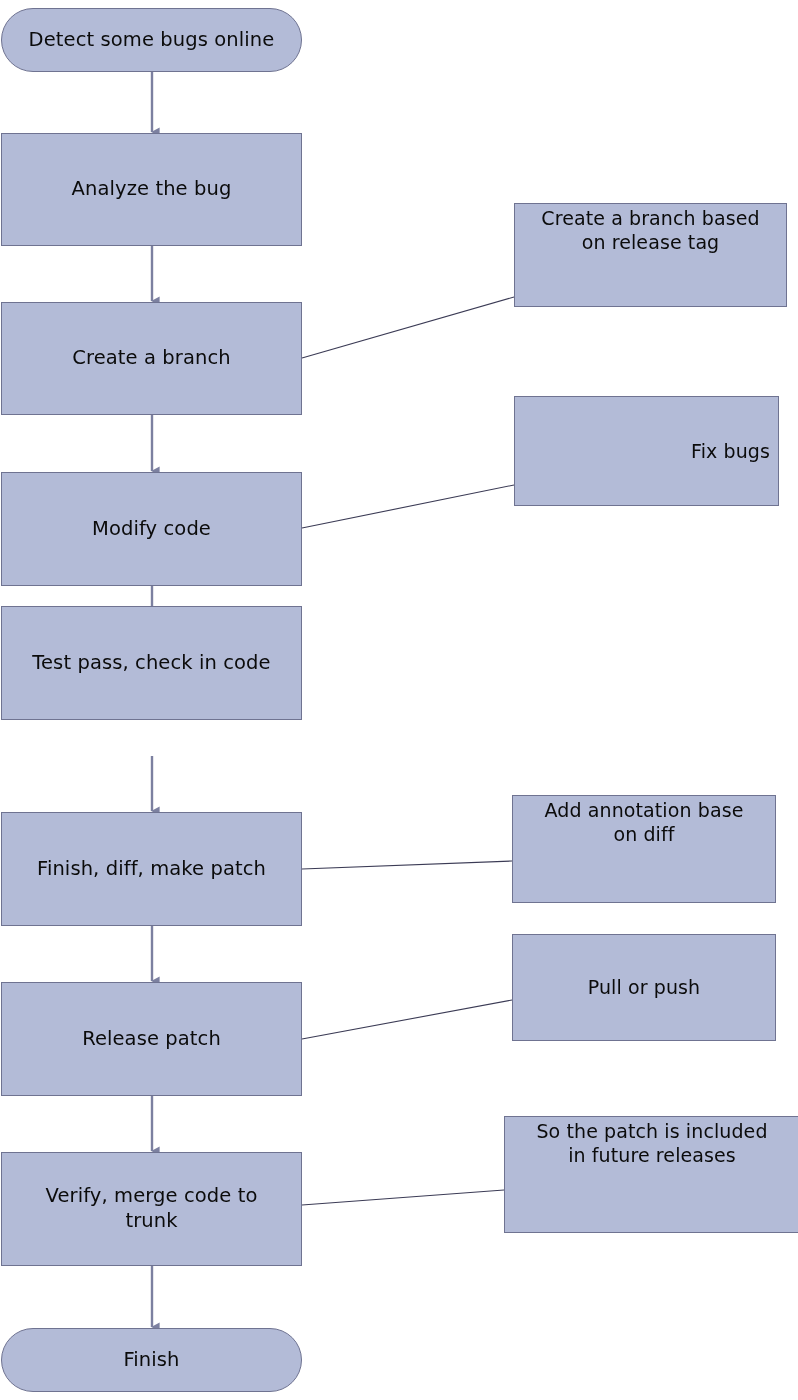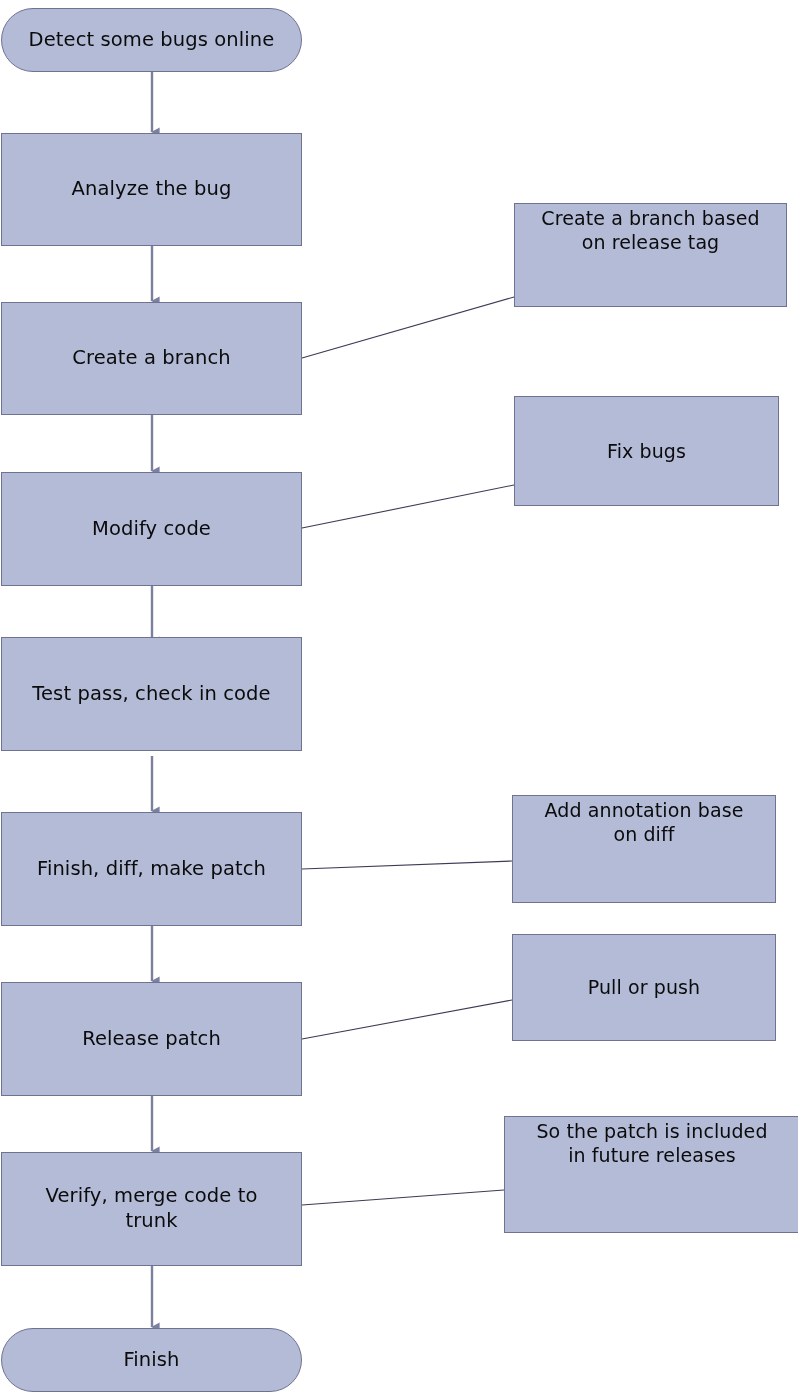--- a/index.html
+++ b/index.html
@@ -82,29 +82,29 @@
         <line x1="302" y1="1039" x2="512" y2="1000" stroke="#3b3b55" stroke-width="1.1"></line>
         <line x1="302" y1="1205" x2="504" y2="1190" stroke="#3b3b55" stroke-width="1.1"></line>
       </g>
   </svg>
 
   <div id="nodes-layer">
       <div class="node terminator" style="left: 1px; top: 8px; width: 301px; height: 64px; background: rgb(179, 187, 215); border-color: rgb(111, 115, 145); color: rgb(11, 11, 11);"><span>Detect some bugs online</span></div>
       <div class="node" style="left: 1px; top: 133px; width: 301px; height: 113px; background: rgb(179, 187, 215); border-color: rgb(111, 115, 145); color: rgb(11, 11, 11);"><span>Analyze the bug</span></div>
       <div class="node" style="left: 1px; top: 302px; width: 301px; height: 113px; background: rgb(179, 187, 215); border-color: rgb(111, 115, 145); color: rgb(11, 11, 11);"><span>Create a branch</span></div>
       <div class="node" style="left: 1px; top: 472px; width: 301px; height: 114px; background: rgb(179, 187, 215); border-color: rgb(111, 115, 145); color: rgb(11, 11, 11);"><span>Modify code</span></div>
-      <div class="node" style="left: 1px; top: 637px; width: 301px; height: 114px; background: rgb(179, 187, 215); border-color: rgb(111, 115, 145); color: rgb(11, 11, 11);"><span>Test pass, check in code</span></div>
+      <div class="node" style="left: 1px; top: 606px; width: 301px; height: 114px; background: rgb(179, 187, 215); border-color: rgb(111, 115, 145); color: rgb(11, 11, 11);"><span>Test pass, check in code</span></div>
       <div class="node" style="left: 1px; top: 812px; width: 301px; height: 114px; background: rgb(179, 187, 215); border-color: rgb(111, 115, 145); color: rgb(11, 11, 11);"><span>Finish, diff, make patch</span></div>
       <div class="node" style="left: 1px; top: 982px; width: 301px; height: 114px; background: rgb(179, 187, 215); border-color: rgb(111, 115, 145); color: rgb(11, 11, 11);"><span>Release patch</span></div>
       <div class="node" style="left: 1px; top: 1152px; width: 301px; height: 114px; background: rgb(179, 187, 215); border-color: rgb(111, 115, 145); color: rgb(11, 11, 11);"><span>Verify,  merge code to
 trunk</span></div>
       <div class="node terminator" style="left: 1px; top: 1328px; width: 301px; height: 64px; background: rgb(179, 187, 215); border-color: rgb(111, 115, 145); color: rgb(11, 11, 11);"><span>Finish</span></div>
       <div class="node note note-top-text" style="left: 514px; top: 203px; width: 273px; height: 104px; background: rgb(179, 187, 215); border-color: rgb(111, 115, 145); color: rgb(11, 11, 11);"><span>Create a branch based
 on release tag</span></div>
-      <div class="node note" style="left: 514px; top: 396px; width: 265px; height: 110px; background: rgb(179, 187, 215); border-color: rgb(111, 115, 145); color: rgb(11, 11, 11);"><span>Fix bugs</span></div>
+      <div class="node note" style="left: 514px; top: 396px; width: 265px; height: 110px; background: rgb(179, 187, 215); border-color: rgb(111, 115, 145); color: rgb(11, 11, 11); justify-content: flex-end;"><span>Fix bugs</span></div>
       <div class="node note note-top-text" style="left: 512px; top: 795px; width: 264px; height: 108px; background: rgb(179, 187, 215); border-color: rgb(111, 115, 145); color: rgb(11, 11, 11);"><span>Add annotation base
 on diff</span></div>
       <div class="node note" style="left: 512px; top: 934px; width: 264px; height: 107px; background: rgb(179, 187, 215); border-color: rgb(111, 115, 145); color: rgb(11, 11, 11);"><span>Pull or push</span></div>
       <div class="node note note-top-text" style="left: 504px; top: 1116px; width: 296px; height: 117px; background: rgb(179, 187, 215); border-color: rgb(111, 115, 145); color: rgb(11, 11, 11);"><span>So the patch is included
 in future releases</span></div>
     </div>
 
 </div>
 
 </body></html>

